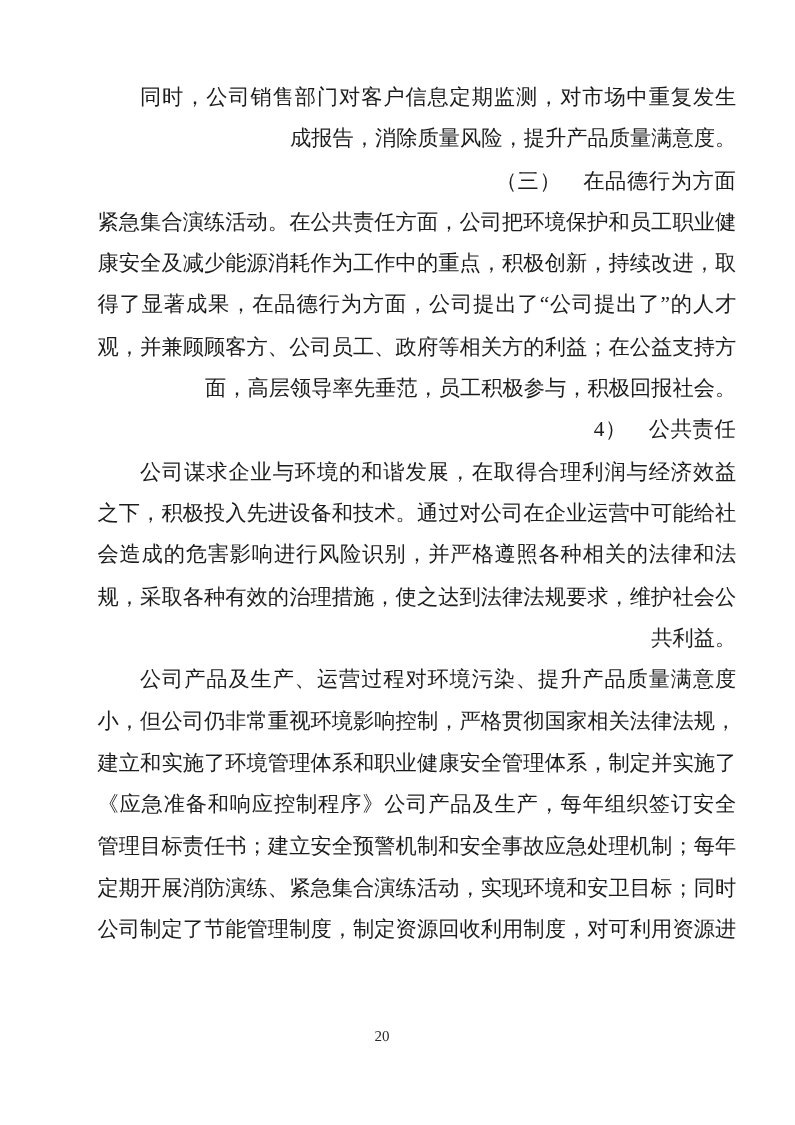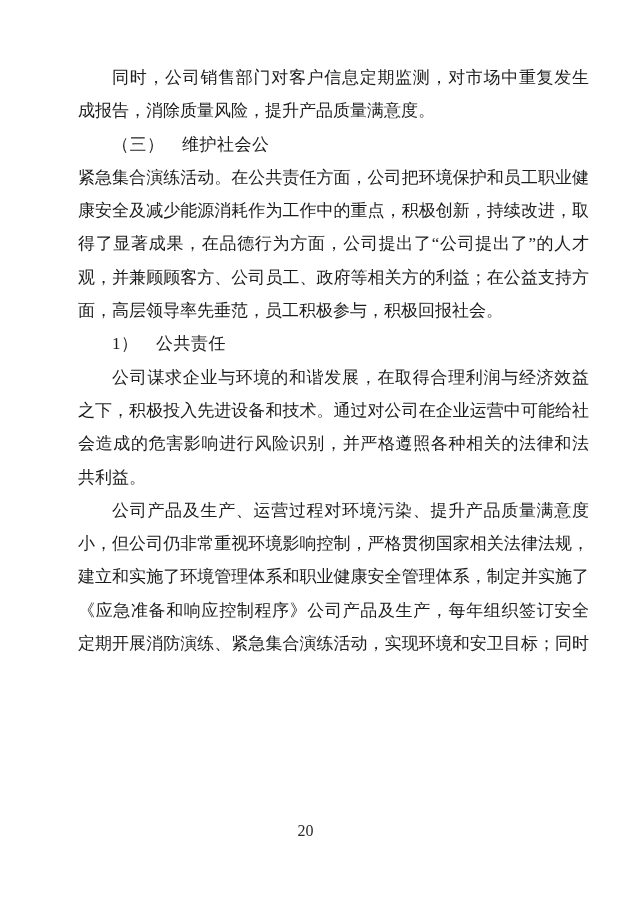--- a/index.html
+++ b/index.html
@@ -19,60 +19,63 @@
     left: 63px;
     top: 61px;
     width: 511px;
     font-size: 17px;
     line-height: 33.3px;
     text-rendering: optimizeLegibility;
     margin-left: 15px;
   }
   .line {
     width: 100%;
-    text-align: left;
+    text-align: right;
     white-space: nowrap;
     overflow: hidden;
   }
   .line.just {
     text-align: justify;
     text-align-last: justify;
     text-justify: inter-character;
   }
   .line.indent { padding-left: 34px; }
   .line.heading { letter-spacing: 0.5px; }
   .page-number {
     position: absolute;
     left: 0;
     top: 822px;
     width: 611px; 
     text-align: center;
-    font-size: 16px;
+    font-size: 12px;
     color: #2a2a2a;
     font-family: "Liberation Serif", "DejaVu Serif", serif;
   }
 </style>
 </head>
 <body>
 
 <div class="page">
   <div class="text-block" id="text-block">
       <div class="line indent just">同时，公司销售部门对客户信息定期监测，对市场中重复发生</div>
       <div class="line">成报告，消除质量风险，提升产品质量满意度。</div>
-      <div class="line indent heading">（三）　维护社会公</div>
+      <div class="line indent heading">（三）　在品德行为方面</div>
       <div class="line just">紧急集合演练活动。在公共责任方面，公司把环境保护和员工职业健</div>
       <div class="line just">康安全及减少能源消耗作为工作中的重点，积极创新，持续改进，取</div>
       <div class="line just">得了显著成果，在品德行为方面，公司提出了“公司提出了”的人才</div>
       <div class="line just">观，并兼顾顾客方、公司员工、政府等相关方的利益；在公益支持方</div>
       <div class="line">面，高层领导率先垂范，员工积极参与，积极回报社会。</div>
-      <div class="line indent heading">1）　公共责任</div>
+      <div class="line indent heading">4）　公共责任</div>
       <div class="line indent just">公司谋求企业与环境的和谐发展，在取得合理利润与经济效益</div>
       <div class="line just">之下，积极投入先进设备和技术。通过对公司在企业运营中可能给社</div>
       <div class="line just">会造成的危害影响进行风险识别，并严格遵照各种相关的法律和法</div>
+      <div class="line just">规，采取各种有效的治理措施，使之达到法律法规要求，维护社会公</div>
       <div class="line">共利益。</div>
       <div class="line indent just">公司产品及生产、运营过程对环境污染、提升产品质量满意度</div>
       <div class="line just">小，但公司仍非常重视环境影响控制，严格贯彻国家相关法律法规，</div>
       <div class="line just">建立和实施了环境管理体系和职业健康安全管理体系，制定并实施了</div>
       <div class="line just">《应急准备和响应控制程序》公司产品及生产，每年组织签订安全</div>
+      <div class="line just">管理目标责任书；建立安全预警机制和安全事故应急处理机制；每年</div>
       <div class="line just">定期开展消防演练、紧急集合演练活动，实现环境和安卫目标；同时</div>
+      <div class="line just">公司制定了节能管理制度，制定资源回收利用制度，对可利用资源进</div>
     </div>
   <div class="page-number">20</div>
 </div>
 
 </body></html>

